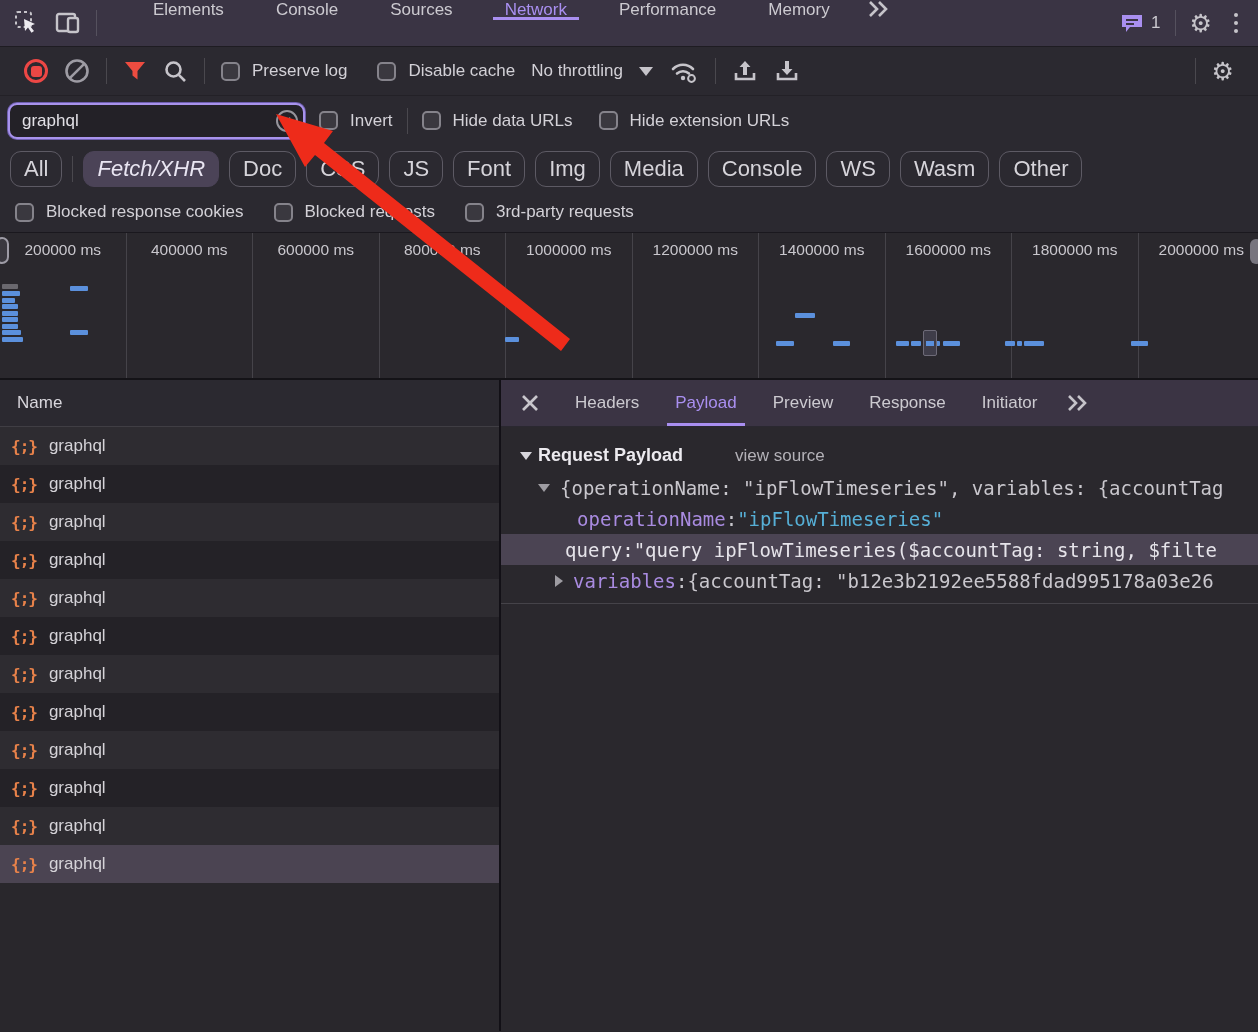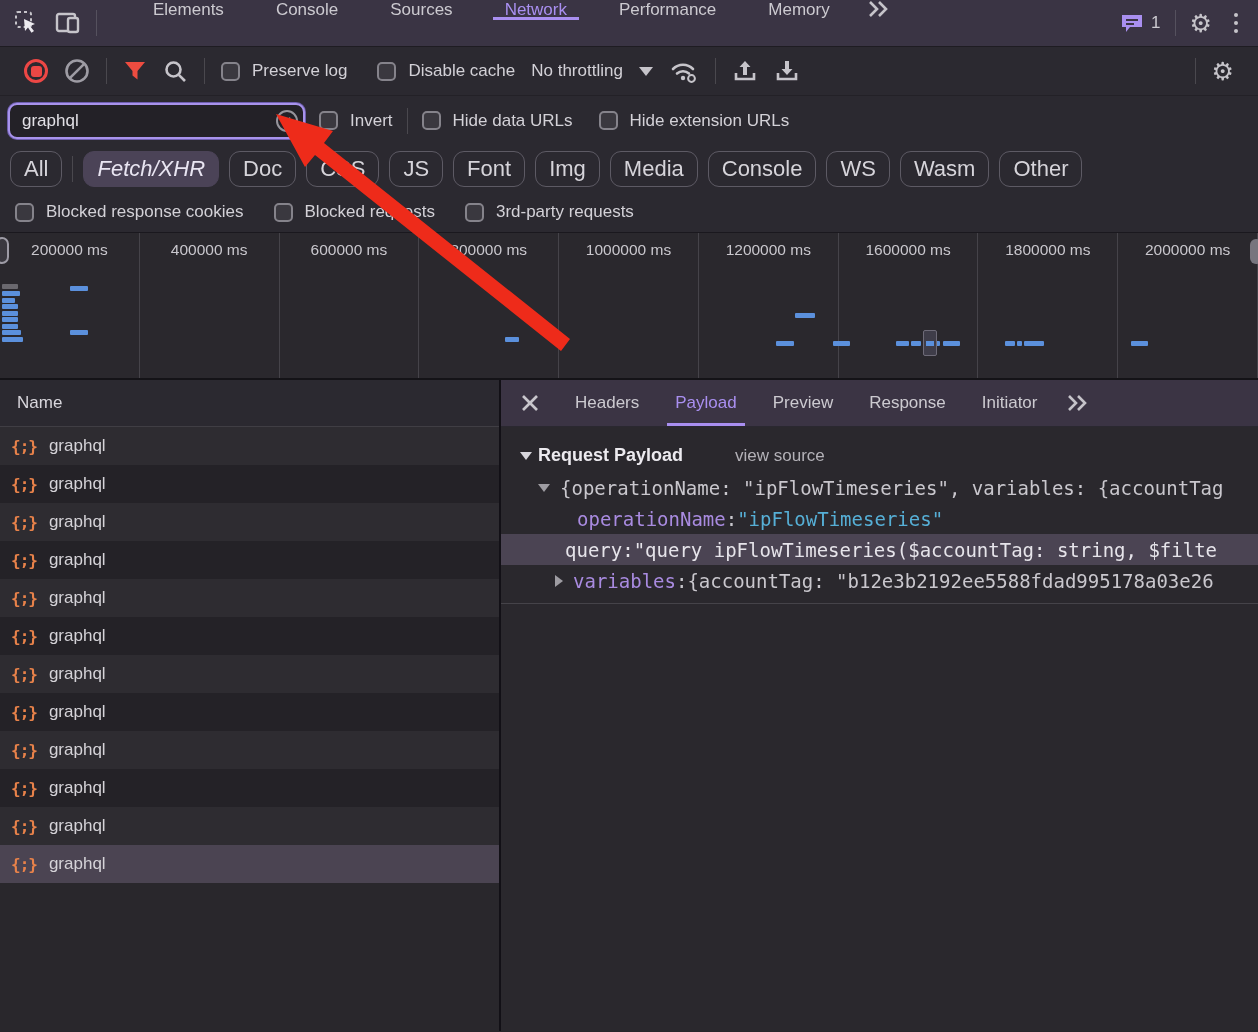--- a/index.html
+++ b/index.html
@@ -266,20 +266,21 @@
     </div>
 
   <div class="timeline" id="timeline">
     <div class="tl-cells" id="tl-cells">
         <div class="tl-cell">200000 ms</div>
         <div class="tl-cell">400000 ms</div>
         <div class="tl-cell">600000 ms</div>
         <div class="tl-cell">800000 ms</div>
         <div class="tl-cell">1000000 ms</div>
         <div class="tl-cell">1200000 ms</div>
+        <div class="tl-cell">1400000 ms</div>
         <div class="tl-cell">1600000 ms</div>
         <div class="tl-cell">1800000 ms</div>
         <div class="tl-cell">2000000 ms</div>
       </div>
     <span class="tl-handle-left"></span>
     <span class="tl-handle-right"></span>
   <span class="tl-bar gray" style="left: 2px; top: 51px; width: 16px;"></span>
       <span class="tl-bar" style="left: 2px; top: 58px; width: 18px; background: rgb(91, 144, 220);"></span>
       <span class="tl-bar" style="left: 2px; top: 65px; width: 13px; background: rgb(91, 144, 220);"></span>
       <span class="tl-bar" style="left: 2px; top: 71px; width: 16px; background: rgb(91, 144, 220);"></span>

